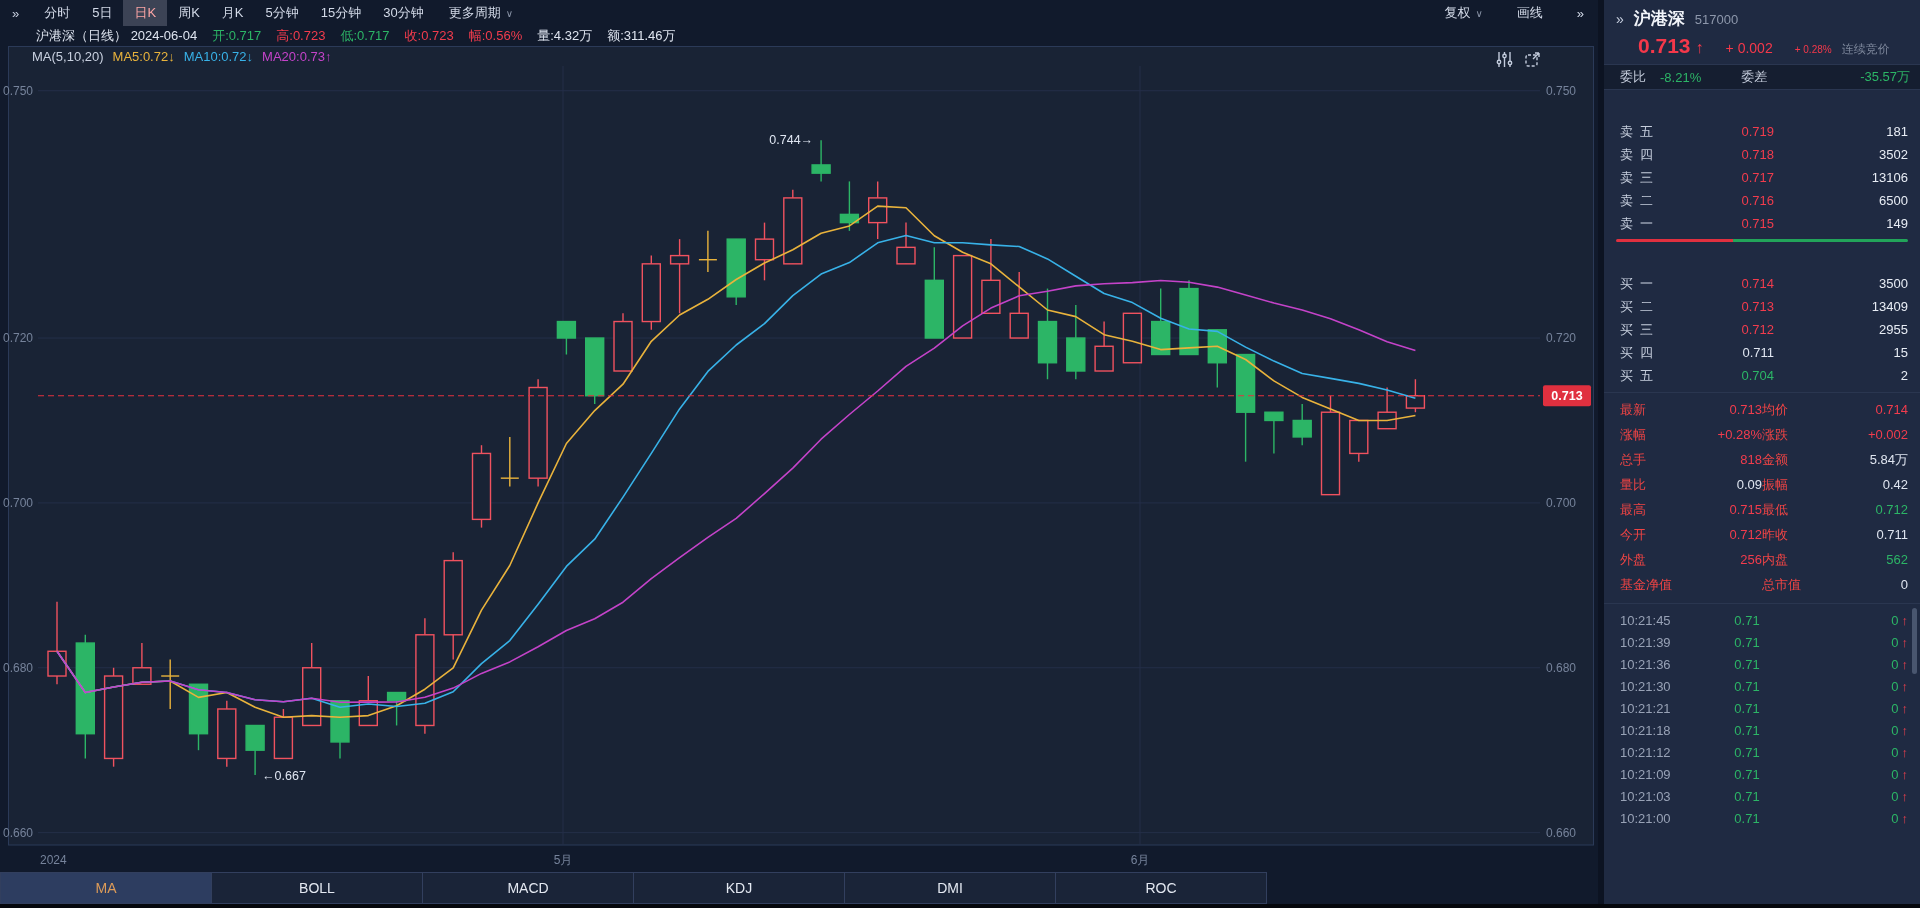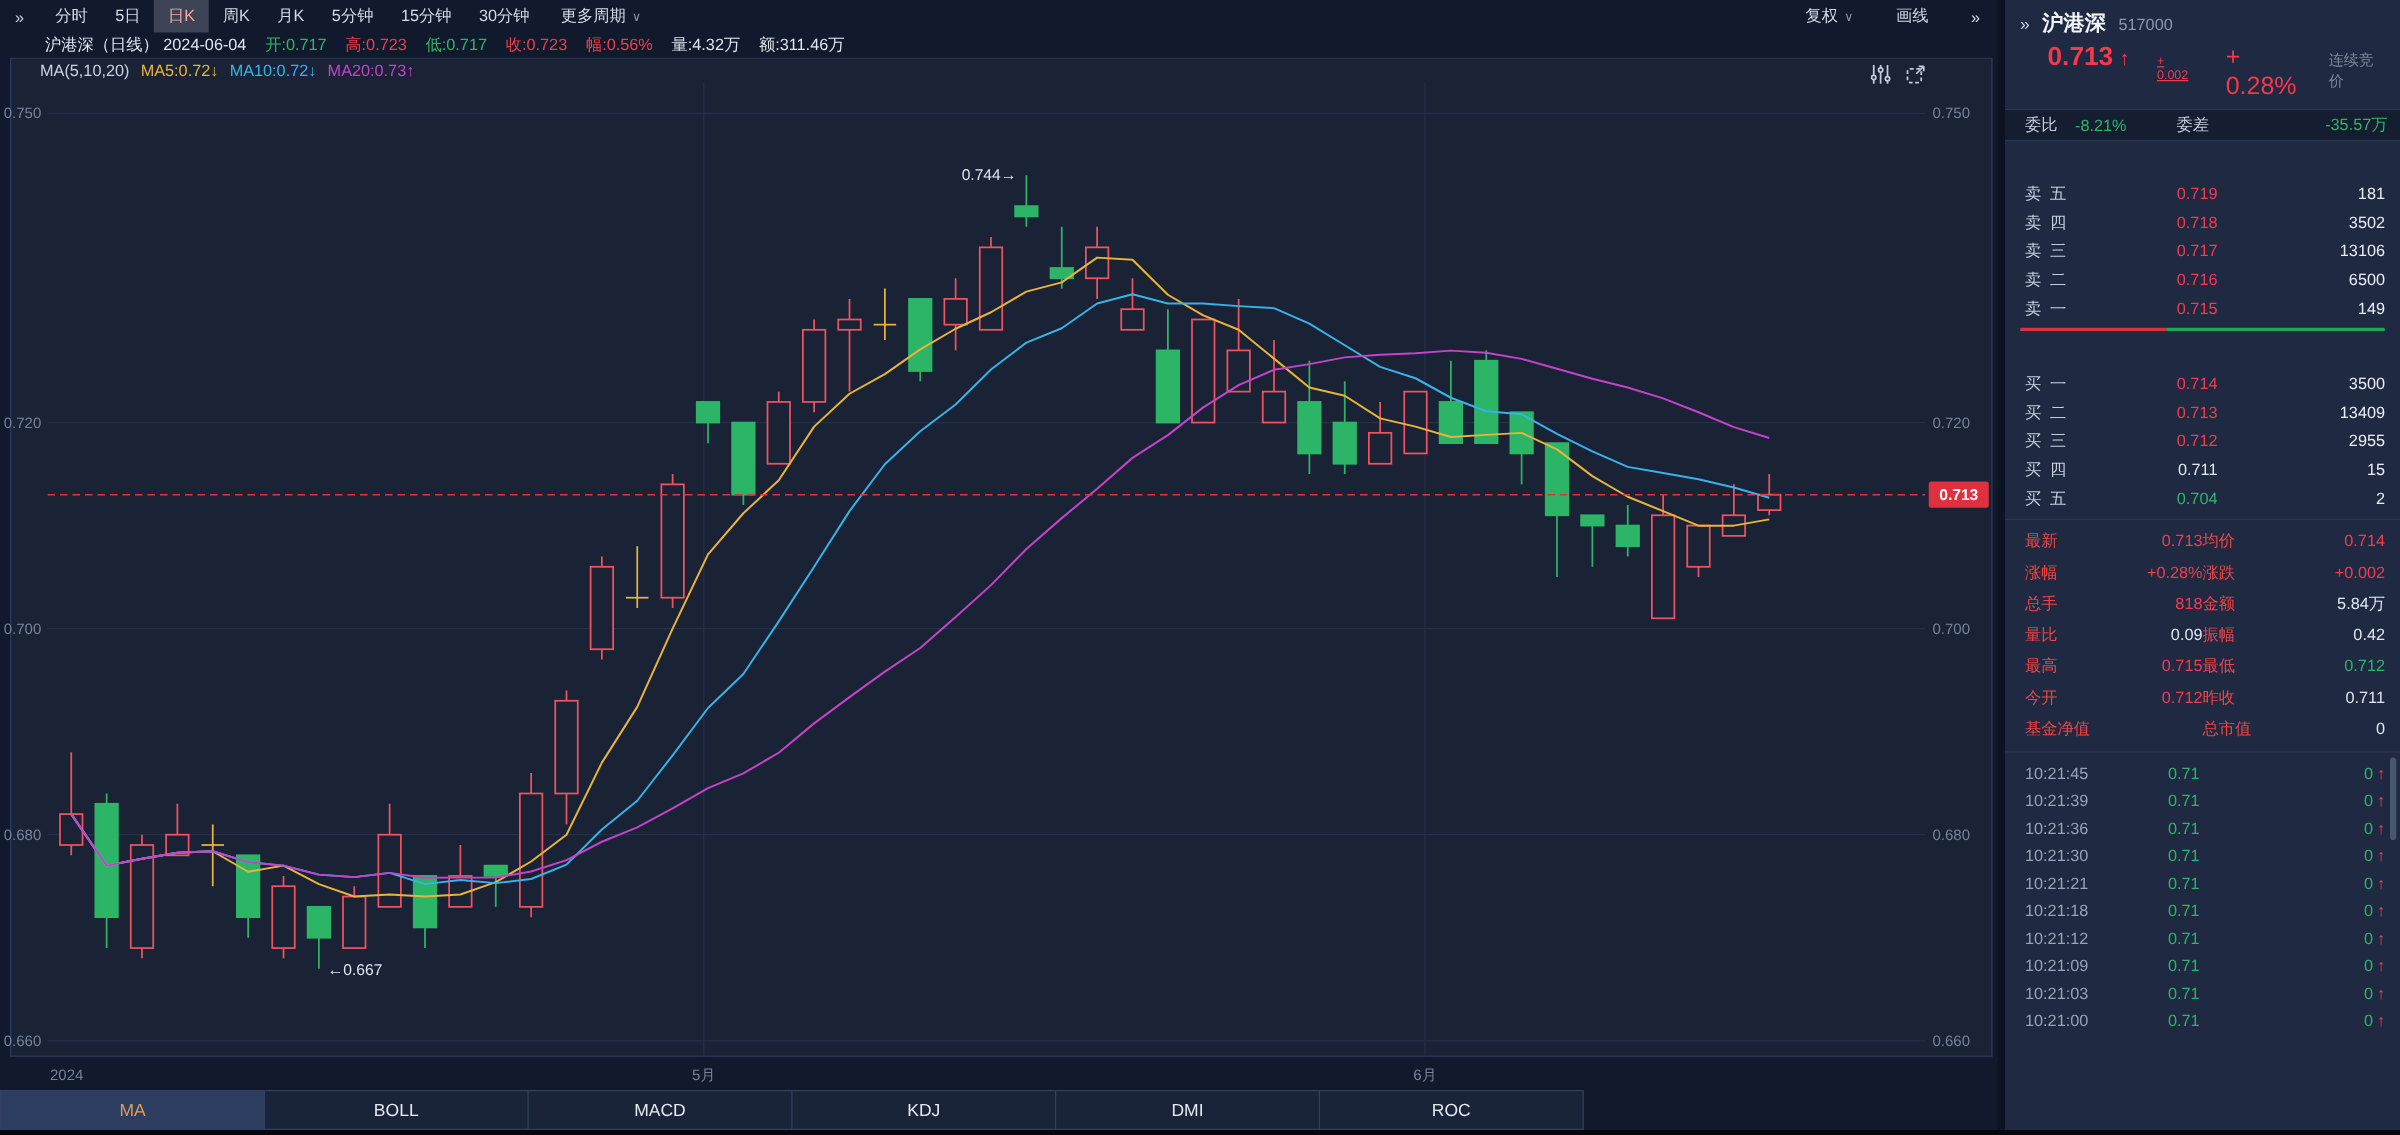--- a/index.html
+++ b/index.html
@@ -38,22 +38,22 @@
   
   .panel{position:absolute;left:1604px;top:0;width:316px;height:904px;background:#1f2a42;
          box-sizing:border-box;font-size:13px;}
   .p-head{display:flex;align-items:baseline;padding:7px 10px 2px 12px;}
   .p-collapse{color:#c7cfdf;font-size:14px;margin-right:10px;cursor:pointer;}
   .p-name{font-size:17px;font-weight:bold;color:#f2f5fa;margin-right:10px;}
   .p-code{font-size:13px;color:#8d97ab;}
   .p-price-row{display:flex;align-items:baseline;padding:2px 10px 6px 34px;}
   .p-price{font-size:21px;font-weight:bold;color:#f5384a;}
   .p-arrow{font-size:16px;color:#f5384a;font-weight:bold;margin-left:5px;}
-  .p-chg{font-size:10px;color:#f5384a;margin-left:22px;text-decoration:underline;}
-  .p-pct{font-size:20px;color:#f5384a;margin-left:22px;}
+  .p-chg{font-size:14px;color:#f5384a;margin-left:22px;}
+  .p-pct{font-size:10px;color:#f5384a;margin-left:22px;}
   .p-session{font-size:12px;color:#7e889c;margin-left:10px;}
   .p-weibi{display:flex;align-items:center;height:24px;background:#151e30;padding:0 10px 0 16px;
            border-top:1px solid #2a3650;border-bottom:1px solid #2a3650;}
   .p-weibi .lab{color:#c6cedd;} .p-weibi .val{color:#2cb566;margin-left:14px;}
   .p-weibi .lab2{color:#c6cedd;margin-left:40px;} .p-weibi .val2{color:#2cb566;margin-left:auto;}
   .book{padding:3px 0 2px 0;margin-top:27px;}
   .book-row{display:grid;grid-template-columns:74px 80px 1fr;height:23px;align-items:center;
             padding:0 12px 0 16px;cursor:pointer;}
   .book-row .lab{color:#c6cedd;letter-spacing:7px;}
   .book-row .price{text-align:right;}
@@ -391,20 +391,26 @@
         <span class="lab">最低</span>
         <span class="val c-green">0.712</span>
       </div>
       <div class="stat-row">
         <span class="lab">今开</span>
         <span class="val c-red">0.712</span>
         <span class="lab">昨收</span>
         <span class="val c-white">0.711</span>
       </div>
       <div class="stat-row">
+        <span class="lab">外盘</span>
+        <span class="val c-red">256</span>
+        <span class="lab">内盘</span>
+        <span class="val c-green">562</span>
+      </div>
+      <div class="stat-row">
         <span class="lab">基金净值</span>
         <span class="val c-white"></span>
         <span class="lab">总市值</span>
         <span class="val c-white">0</span>
       </div>
     </div>
   <div class="ticks" id="tick-rows">
     <div class="tick-scrollbar"></div>
   <div class="tick-row">
         <span class="t">10:21:45</span>

